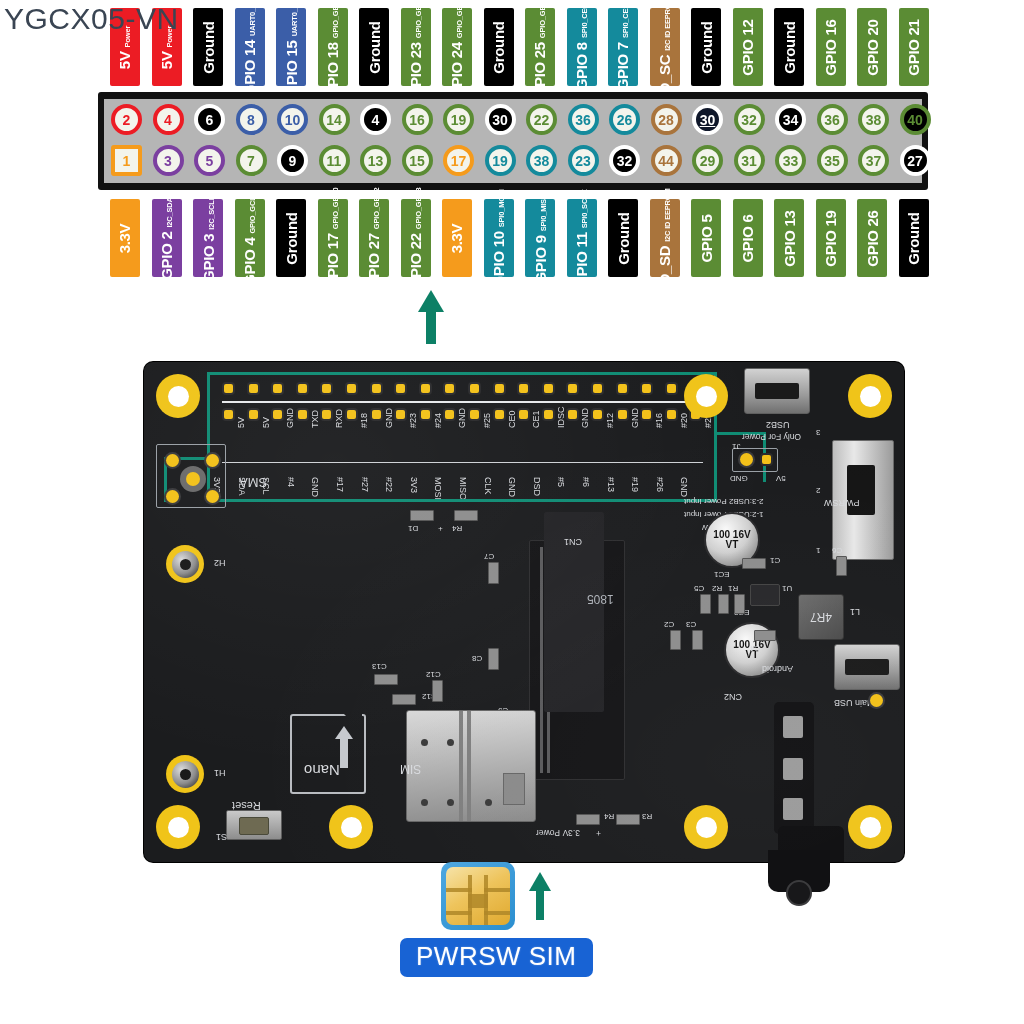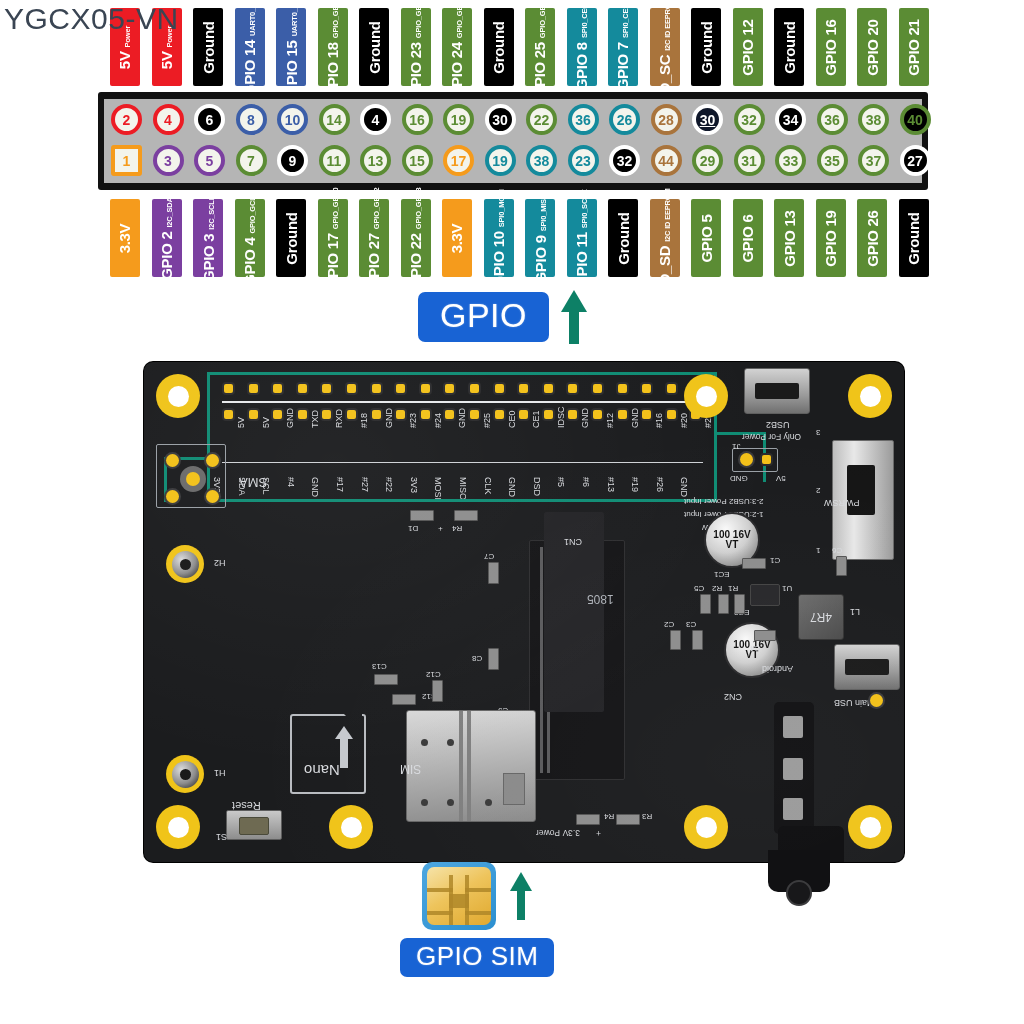--- a/index.html
+++ b/index.html
@@ -488,21 +488,20 @@
       </div>
       <div class="pinlabel" style="left: 898.5px; background: rgb(0, 0, 0);">
         <div class="rot">
           <span class="pl-main">Ground</span>
         </div>
       </div>
     </div>
 </div>
 
 <div id="gpio-badge-wrap">
-  <div class="blue-badge">GPIO</div>
   <div class="up-arrow">
     <div class="head"></div>
       <div class="shaft"></div>
   </div>
 </div>
 
 <div id="pcb">
 
   <div id="gpio-area"></div>
 
@@ -797,15 +796,15 @@
         <span style="left:38px; top:44px; width:26px; height:4px;"></span>
         <span style="left:22px; top:27px; width:20px; height:14px;"></span>
       </div>
     </div>
     <div class="up-arrow" style="width:22px; height:48px;">
       <div class="head" style="border-left-width:11px; border-right-width:11px; border-bottom-width:19px;"></div>
       <div class="shaft" style="left:7px; top:15px; width:8px; height:33px;"></div>
     </div>
   </div>
   <div id="nano-badge">
-    <div class="blue-badge">GPIO SIM</div>
+    <div class="blue-badge">PWRSW SIM</div>
   </div>
 </div>
 
 </body></html>

